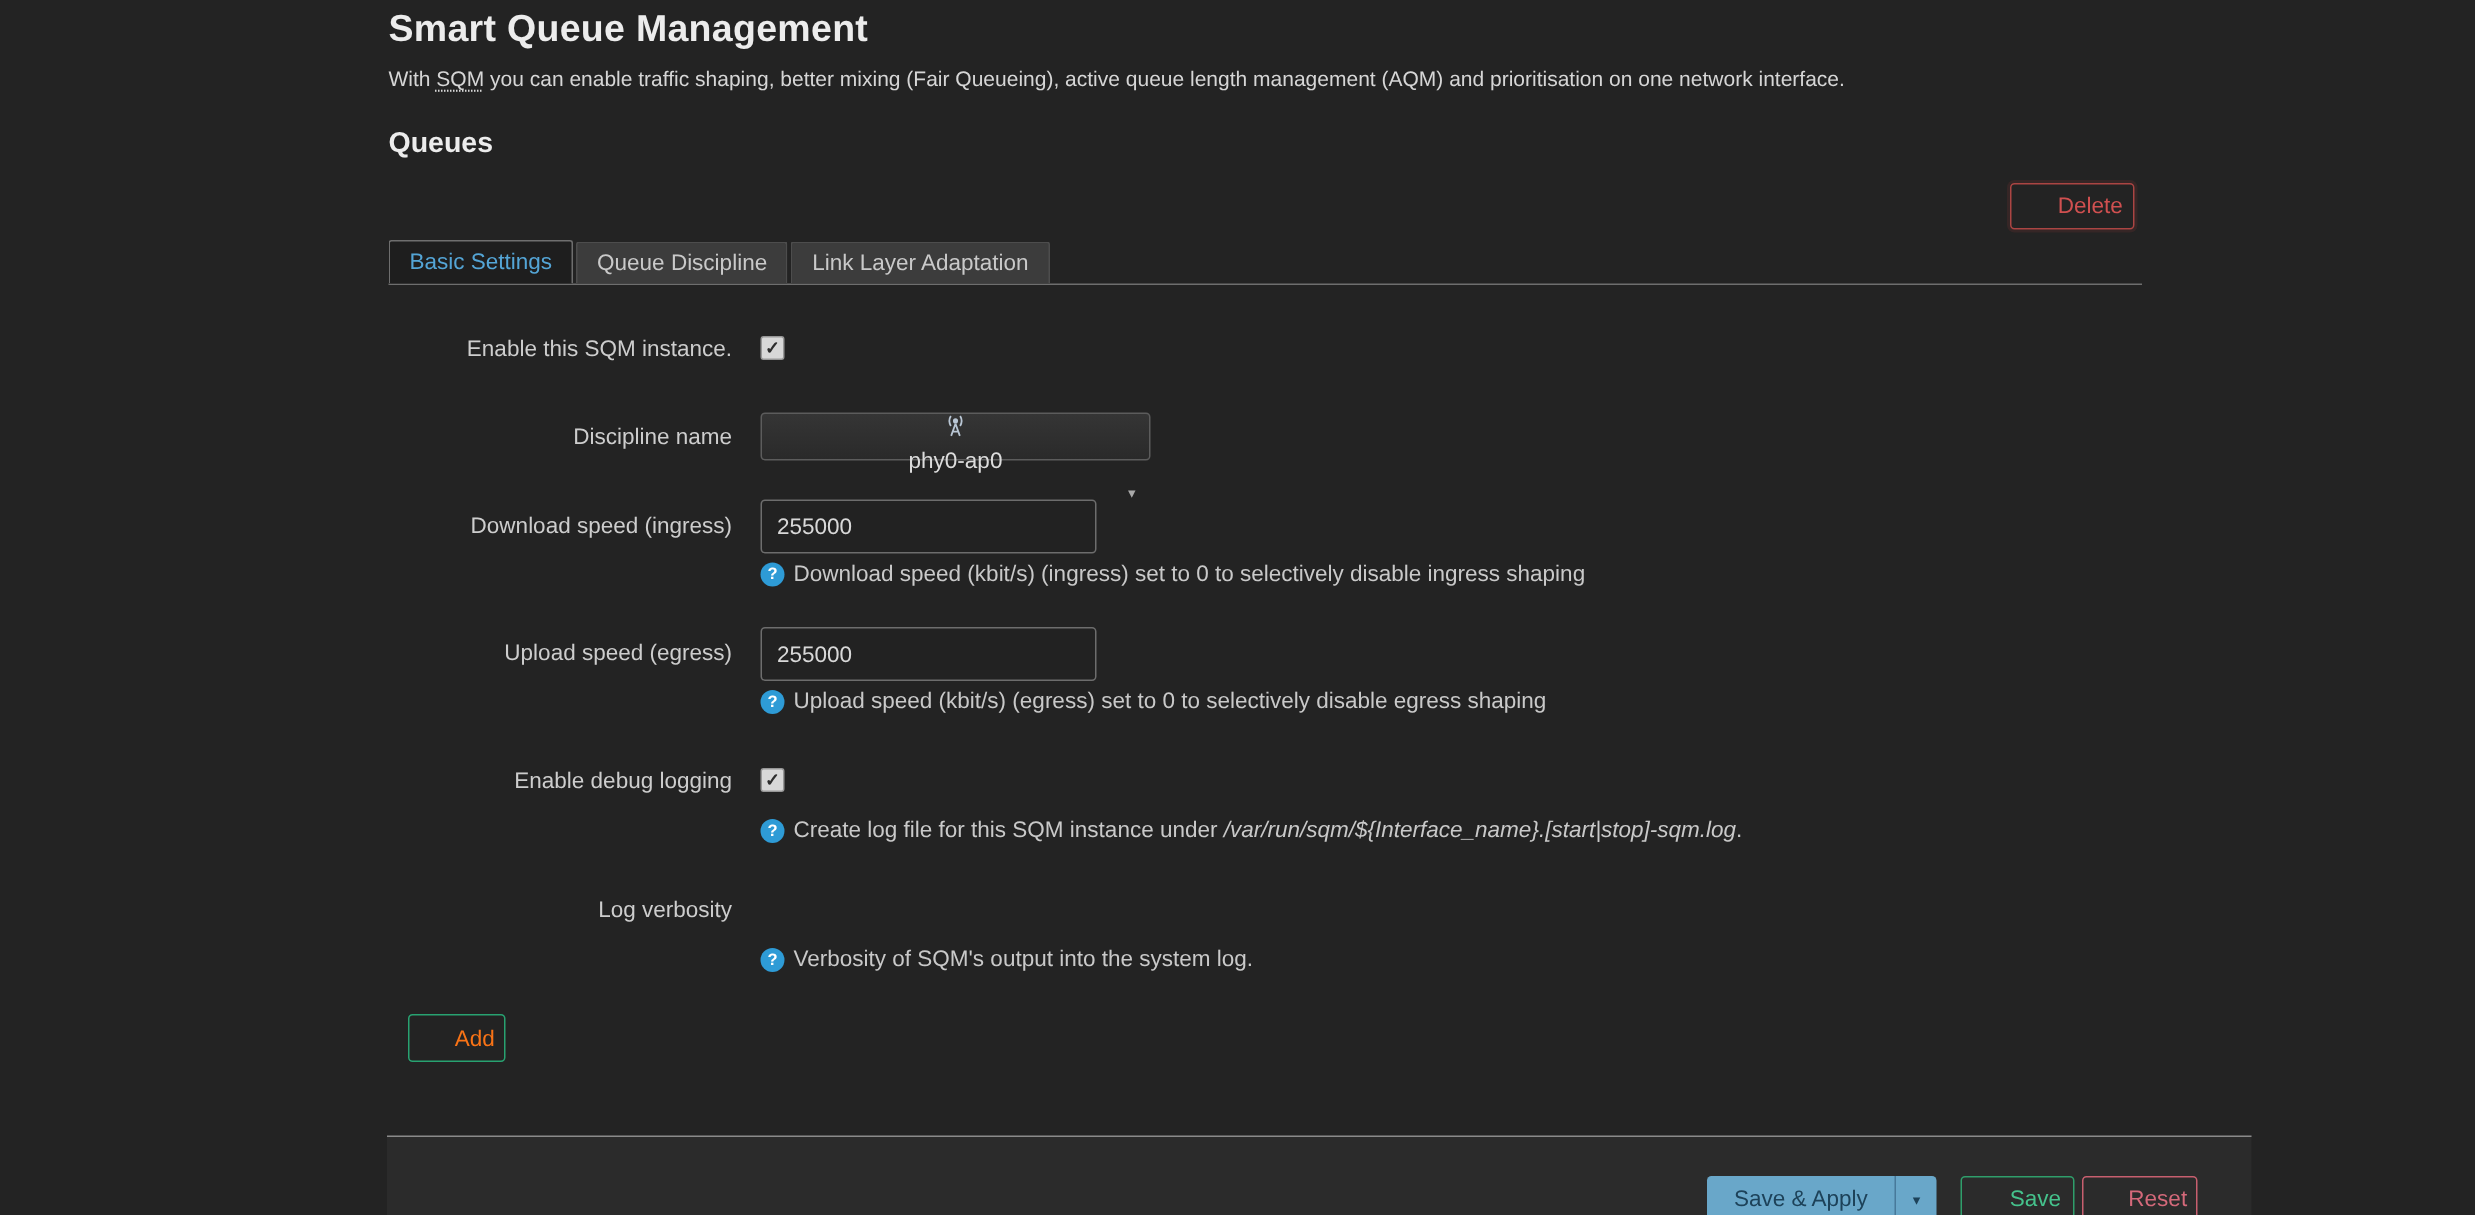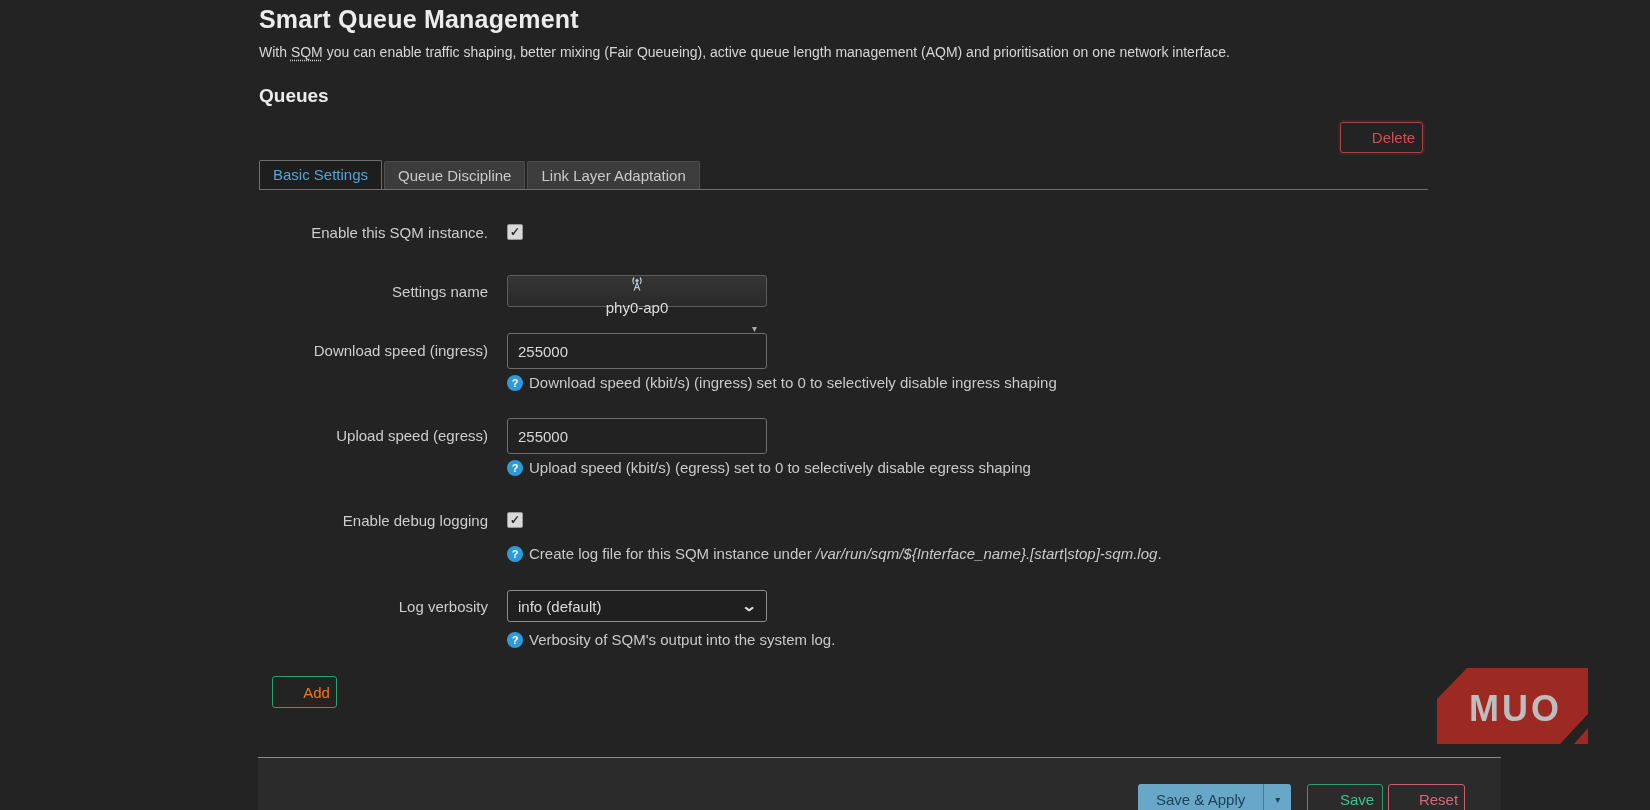--- a/index.html
+++ b/index.html
@@ -61,21 +61,21 @@
     position:absolute; left:258px; width:230px; text-align:right;
     font-size:15px; color:#cdcdcd;
   }
   .checkbox {
     position:absolute; left:507px; width:16px; height:16px;
     background:#d8d8d8; border:1px solid #979797; border-radius:2px;
     display:flex; align-items:center; justify-content:center;
     font-size:12px; font-weight:bold; color:#2e2e2e; cursor:pointer;
   }
   .text-input {
-    position:absolute; left:507px; width:260px; height:36px;
+    position:absolute; left:507px; width:224px; height:36px;
     background:#222222; border:1px solid #6d6d6d; border-radius:3px;
     color:#d8d8d8; font-size:15px; padding:0 10px;
     font-family:inherit;
   }
   .dropdown {
     position:absolute; left:507px; width:260px; height:32px;
     background:linear-gradient(#353535,#2a2a2a);
     border:1px solid #5c5c5c; border-radius:3px;
     display:flex; align-items:center; gap:7px; padding:0 9px;
     font-size:15px; color:#dcdcdc; cursor:pointer;flex-direction:column;
@@ -135,21 +135,21 @@
 
   <div class="tabs">
     <div class="tab active">Basic Settings</div>
     <div class="tab">Queue Discipline</div>
     <div class="tab">Link Layer Adaptation</div>
   </div>
 
   <div class="field-label" style="top:224px;">Enable this SQM instance.</div>
   <div class="checkbox" style="top:224px;">✓</div>
 
-  <div class="field-label" style="top:283px;">Settings name</div>
+  <div class="field-label" style="top:283px;">Discipline name</div>
   <div class="dropdown" style="top:275px;">
     <span style="display:inline-flex;">
       <svg width="16" height="16" viewBox="0 0 16 16" fill="none">
         <circle cx="8" cy="4.6" r="1.7" fill="#b9c6d4"></circle>
         <path d="M4.9,8 Q2.9,4.6 4.9,1.4" stroke="#b9c6d4" stroke-width="1.2" fill="none"></path>
         <path d="M11.1,8 Q13.1,4.6 11.1,1.4" stroke="#b9c6d4" stroke-width="1.2" fill="none"></path>
         <path d="M8,6.5 L5.1,14.6 M8,6.5 L10.9,14.6 M6.2,11.7 L9.8,11.7" stroke="#b9c6d4" stroke-width="1.2" fill="none"></path>
       </svg>
     </span>
     <span>phy0-ap0</span>
@@ -171,44 +171,33 @@
   </div>
 
   <div class="field-label" style="top:512px;">Enable debug logging</div>
   <div class="checkbox" style="top:512px;">✓</div>
   <div class="help" style="top:545px;">
     <span class="help-icon">?</span>
     <span><span>Create log file for this SQM instance under </span><span class="path">/var/run/sqm/${Interface_name}.[start|stop]-sqm.log</span><span>.</span></span>
   </div>
 
   <div class="field-label" style="top:598px;">Log verbosity</div>
-  <div class="select" style="top:590px;">
-    <span>info (default)</span>
-    <span class="chevron">⌄</span>
-  </div>
   <div class="help" style="top:631px;">
     <span class="help-icon">?</span>
     <span>Verbosity of SQM's output into the system log.</span>
   </div>
 
   <button class="btn add-btn">Add</button>
 
   <div class="footer-bar">
     <div class="save-apply">
       <span class="main">Save &amp; Apply</span>
       <span class="divider"></span>
       <span class="caret-zone">
           <span>▾</span>
         </span>
     </div>
     <button class="btn save-btn">Save</button>
     <button class="btn reset-btn">Reset</button>
   </div>
 
-  <div class="watermark">
-    <svg width="151" height="76" viewBox="0 0 151 76">
-      <polygon points="0,31 30,0 151,0 151,46 123,76 0,76" fill="#9c2a22"></polygon>
-      <polygon points="151,60 151,76 137,76" fill="#9c2a22"></polygon>
-      <text x="32" y="53" font-family="Liberation Sans, sans-serif" font-size="36" font-weight="bold" letter-spacing="3" fill="#bdbdbd">MUO</text>
-    </svg>
-  </div>
 
 </div>
 
 </body></html>

